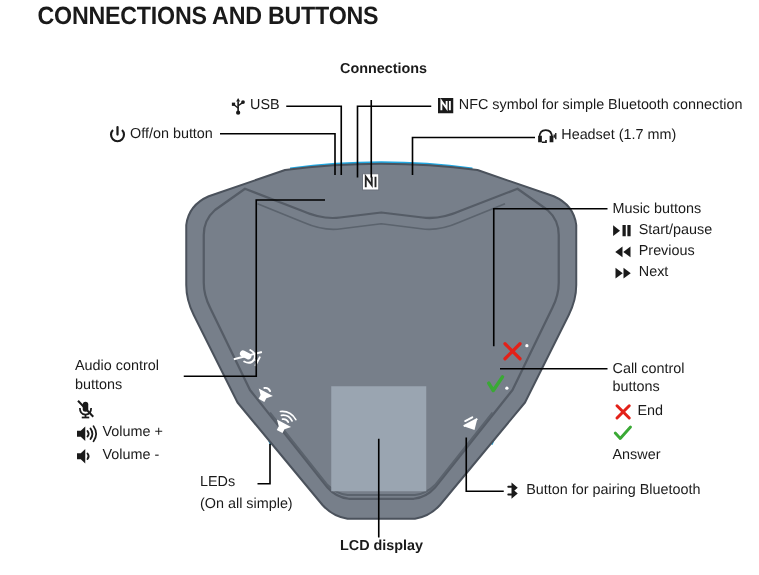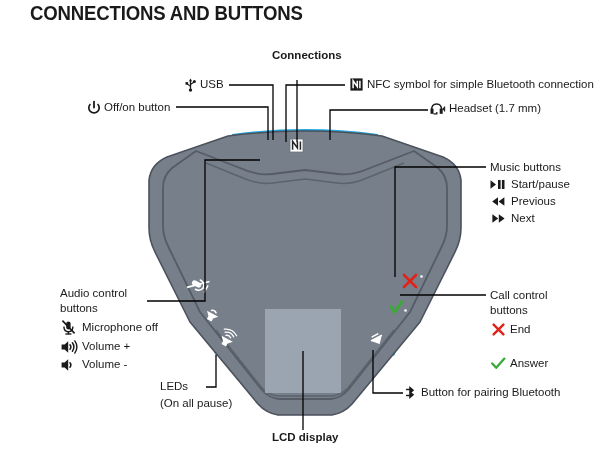--- a/index.html
+++ b/index.html
@@ -304,21 +304,20 @@
   <div class="lbl-row" style="margin-top:4px;">
     <span class="ic" style="width:18px;">
       <svg width="16" height="16" viewBox="0 0 16 16">
         <path d="M 5.2 3.4 Q 5.2 1.4 7.4 1.4 Q 9.6 1.4 9.6 3.4 L 9.6 7.4 Q 9.6 9.4 7.4 9.4 Q 5.2 9.4 5.2 7.4 Z" fill="#1a1a1a"></path>
         <path d="M 2.9 6.4 Q 2.9 11.5 7.4 11.7 M 7.4 11.7 Q 11.9 11.5 11.9 6.4" fill="none" stroke="#1a1a1a" stroke-width="1.4"></path>
         <line x1="7.4" y1="11.7" x2="7.4" y2="14" stroke="#1a1a1a" stroke-width="1.4"></line>
         <line x1="4.4" y1="14" x2="10.4" y2="14" stroke="#1a1a1a" stroke-width="1.4"></line>
         <line x1="1.4" y1="0.6" x2="13.6" y2="13.4" stroke="#1a1a1a" stroke-width="1.6"></line>
       </svg>
     </span>
-    <span>Microphone off</span>
   </div>
   <div class="lbl-row" style="margin-top:3px;">
     <span class="ic" style="width:18px;">
       <svg width="17" height="14" viewBox="0 0 17 14">
         <path d="M 0.6 4.6 L 3.6 4.6 L 7.2 1.2 L 7.2 12.8 L 3.6 9.4 L 0.6 9.4 Z" fill="#1a1a1a"></path>
         <path d="M 9 4.8 Q 10.8 7 9 9.2" fill="none" stroke="#1a1a1a" stroke-width="1.5" stroke-linecap="round"></path>
         <path d="M 11.4 2.8 Q 14.4 7 11.4 11.2" fill="none" stroke="#1a1a1a" stroke-width="1.5" stroke-linecap="round"></path>
         <path d="M 13.8 0.9 Q 18 7 13.8 13.1" fill="none" stroke="#1a1a1a" stroke-width="1.4" stroke-linecap="round"></path>
       </svg>
     </span>
@@ -340,33 +339,33 @@
   <div class="bold">buttons</div>
   <div class="lbl-row" style="margin-top:4px;">
     <span class="ic" style="width:16px;">
       <svg width="13" height="13" viewBox="0 0 13 13">
         <line x1="1.6" y1="1.6" x2="11.4" y2="11.4" stroke="#e32119" stroke-width="2.4" stroke-linecap="round"></line>
         <line x1="11.4" y1="1.6" x2="1.6" y2="11.4" stroke="#e32119" stroke-width="2.4" stroke-linecap="round"></line>
       </svg>
     </span>
     <span>End</span>
   </div>
-  <div class="lbl-row" style="margin-top:19px;">
+  <div class="lbl-row" style="margin-top:3px;flex-direction:column;">
     <span class="ic" style="width:16px;">
       <svg width="15" height="13" viewBox="0 0 15 13">
         <path d="M 1.2 6.4 L 5.2 10.8 L 13.4 1.6" fill="none" stroke="#3aa935" stroke-width="2.3" stroke-linecap="round" stroke-linejoin="round"></path>
       </svg>
     </span>
     <span>Answer</span>
   </div>
 </div>
 
 <div class="lbl" style="left:160px; top:379px;">
   <div class="bold">LEDs</div>
-  <div class="sub" style="margin-top:2px;">(On all pause)</div>
+  <div class="sub" style="margin-top:2px;">(On all simple)</div>
 </div>
 
 <div class="lbl bold" style="left:272px; top:430px;">
   <span>LCD display</span>
 </div>
 
 <div class="lbl" style="left:406px; top:385px;">
   <div class="lbl-row">
     <span class="ic">
       <svg width="11" height="15" viewBox="0 0 11 15">

